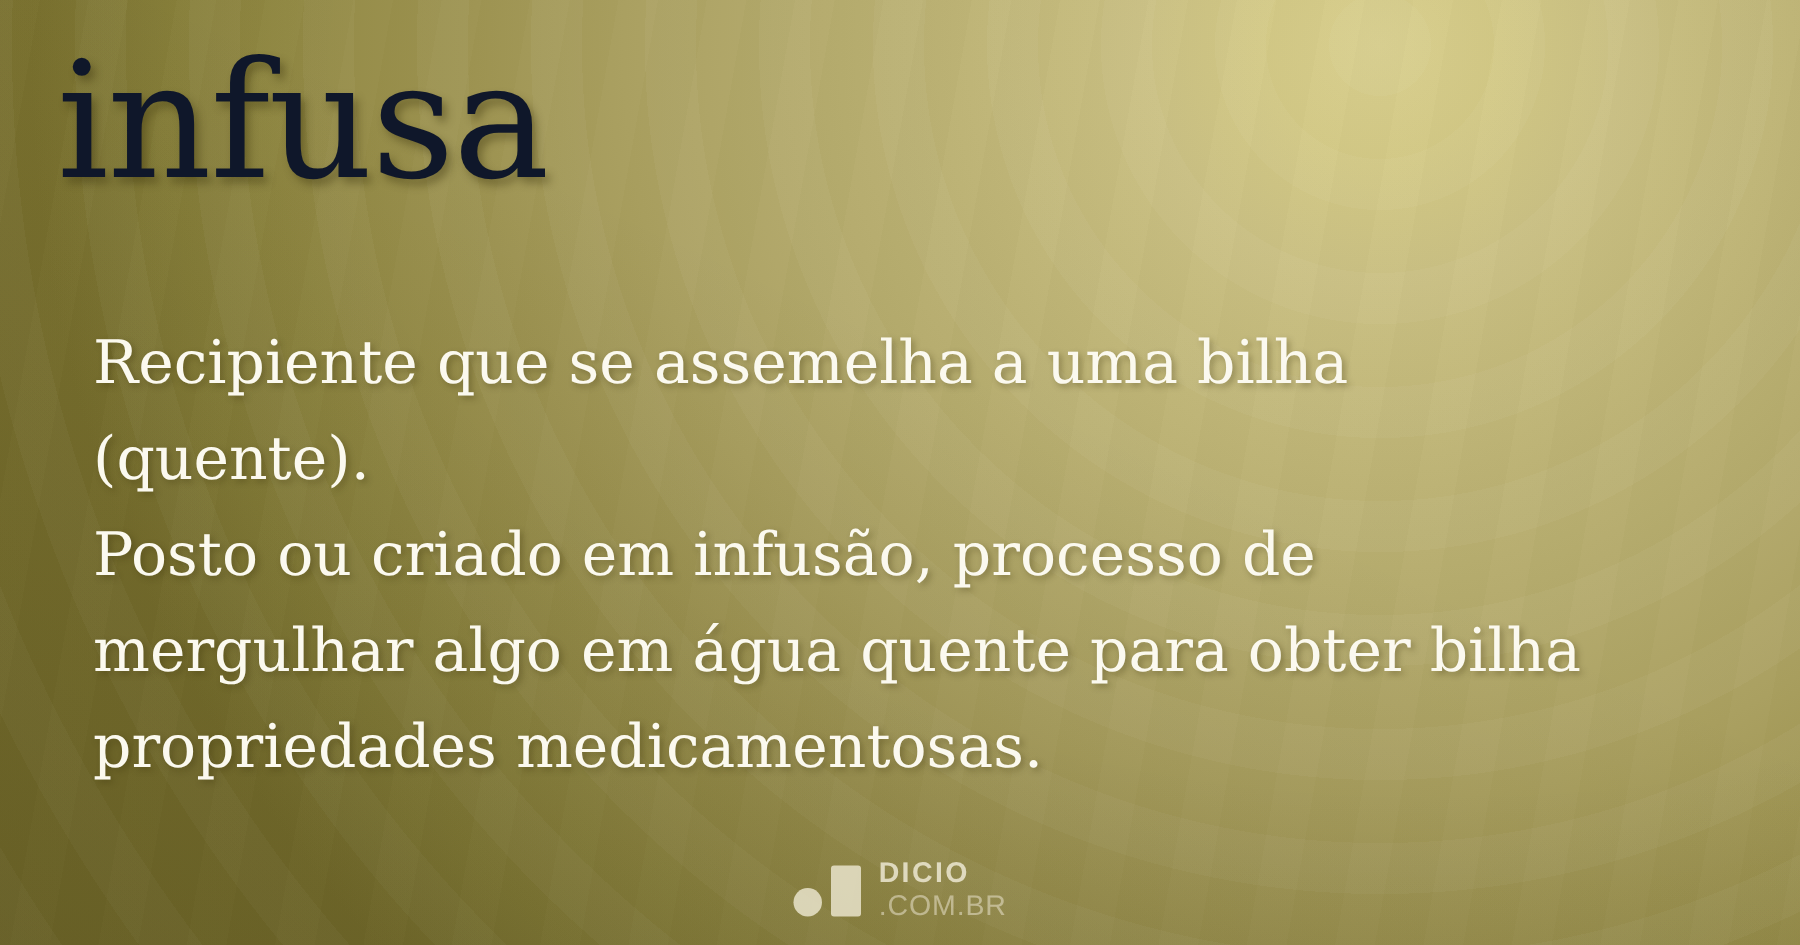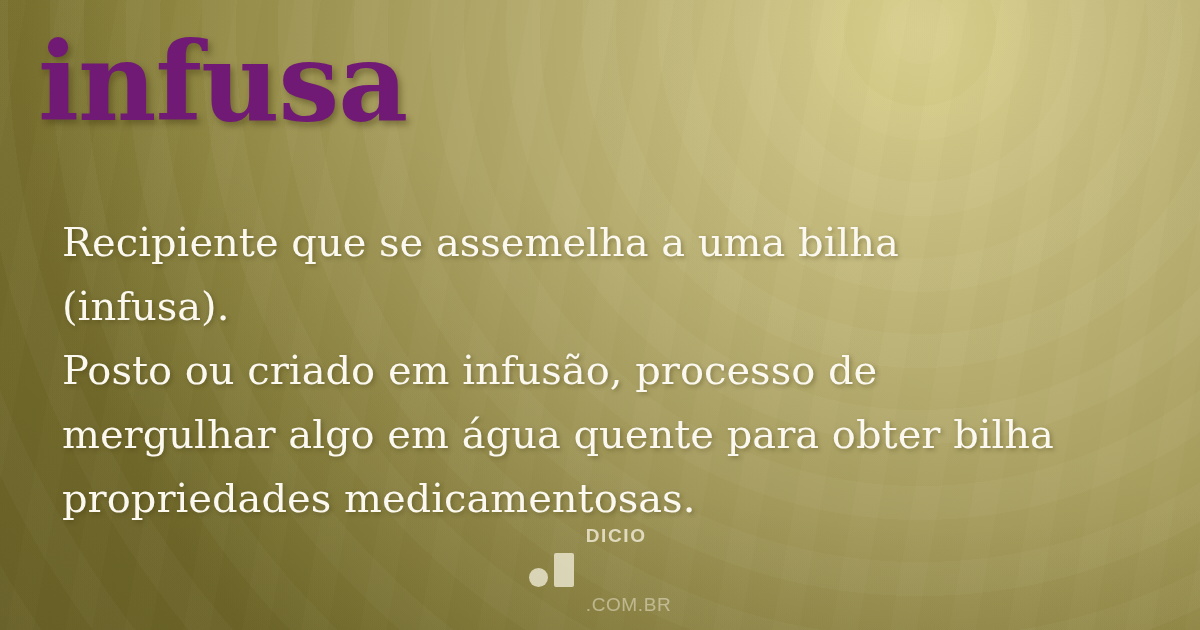--- a/index.html
+++ b/index.html
@@ -70,25 +70,25 @@
     position: absolute;
     inset: 0;
     z-index: 5;
   }
 
   #word-title {
     position: absolute;
     left: 38px;
     top: 22px;
     font-family: "DejaVu Serif", serif;
-    font-weight: 700;
+    font-weight: 400;
     font-size: 108px;
     line-height: 1.12;
     letter-spacing: -1px;
-    color: #701a75;
+    color: #0f172a;
     text-shadow: 3px 4px 6px rgba(55,48,10,0.40);
     white-space: nowrap;
   }
 
   #definition-block {
     position: absolute;
     left: 40px;
     top: 210px;
     width: 1110px;
     margin-left: 22px;
@@ -132,21 +132,20 @@
     width: 20px;
     height: 34px;
     border-radius: 2px;
     background: #efead4;
   }
   #logo-text {
     display: flex;
     flex-direction: column;
     justify-content: center;
     line-height: 1;
-    gap: 47px;
   }
   #logo-primary {
     font-family: "Liberation Sans", sans-serif;
     font-weight: 700;
     font-size: 19px;
     letter-spacing: 1.6px;
     color: #f3eedb;
   }
   #logo-secondary {
     font-family: "Liberation Sans", sans-serif;
@@ -166,21 +165,21 @@
   <div class="bg-layer" id="bg-rings"></div>
   <div class="bg-layer" id="bg-streaks"></div>
   <div class="bg-layer" id="bg-vignette"></div>
 
   <div id="content">
 
     <div id="word-title">infusa</div>
 
     <div id="definition-block">
       <div class="definition-line">Recipiente que se assemelha a uma bilha</div>
-      <div class="definition-line">(infusa).</div>
+      <div class="definition-line">(quente).</div>
       <div class="definition-line">Posto ou criado em infusão, processo de</div>
       <div class="definition-line">mergulhar algo em água quente para obter bilha</div>
       <div class="definition-line">propriedades medicamentosas.</div>
     </div>
 
     <div id="site-logo">
       <div id="logo-mark">
         <span id="logo-dot"></span>
         <span id="logo-bar"></span>
       </div>

